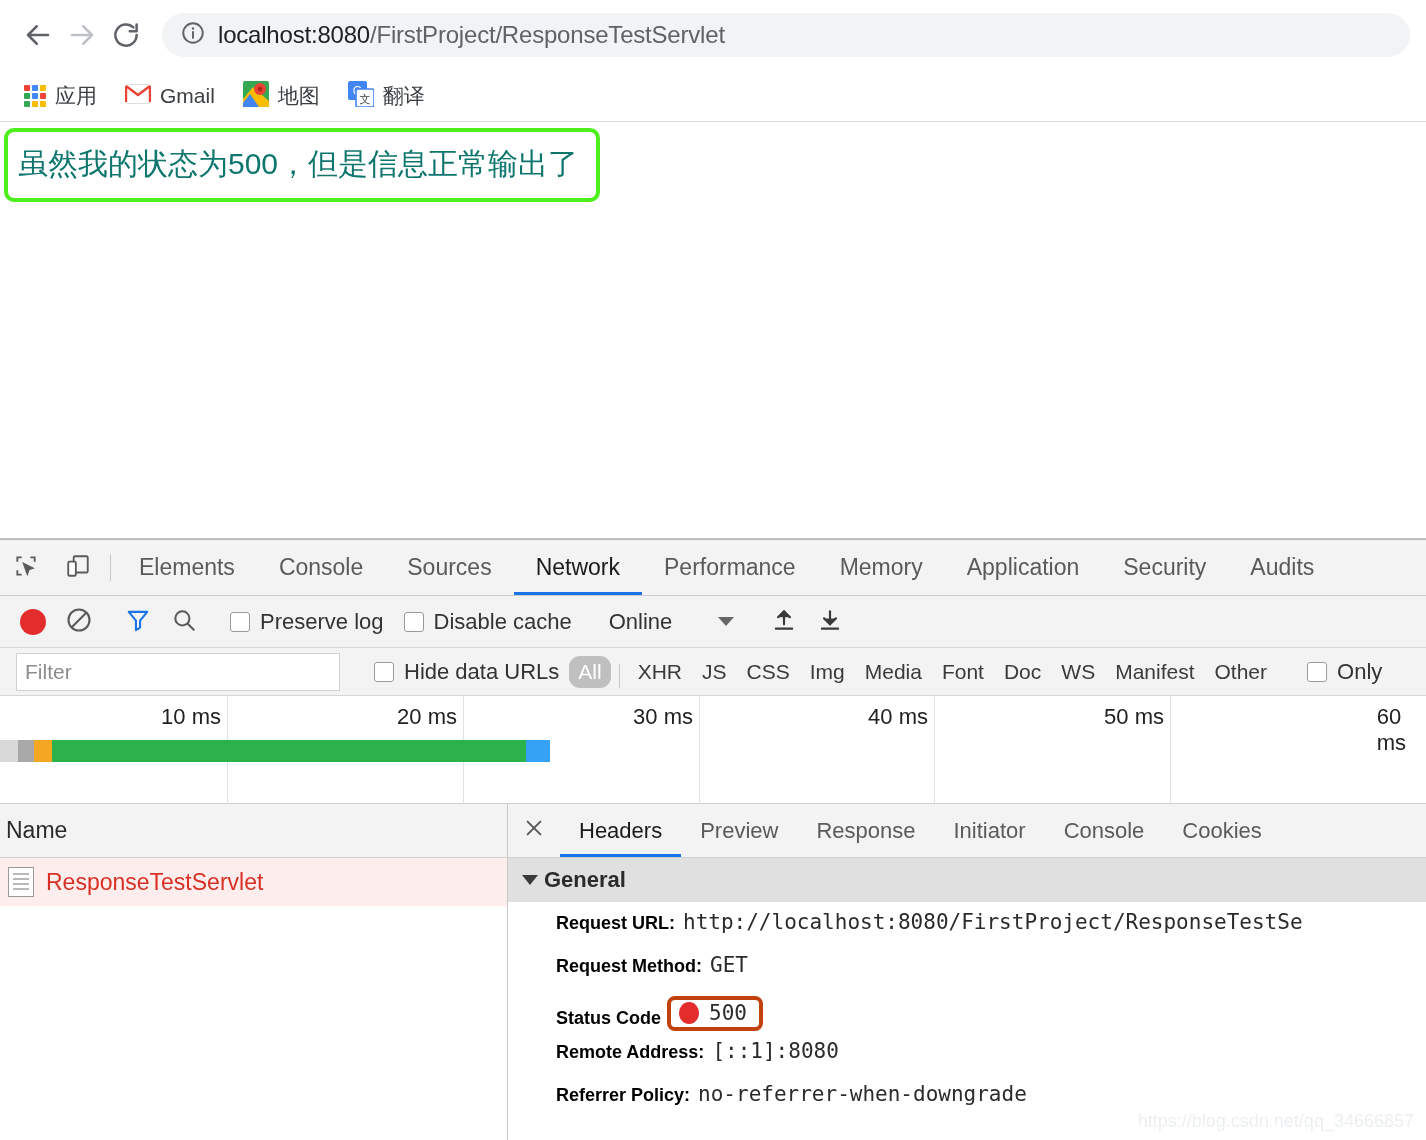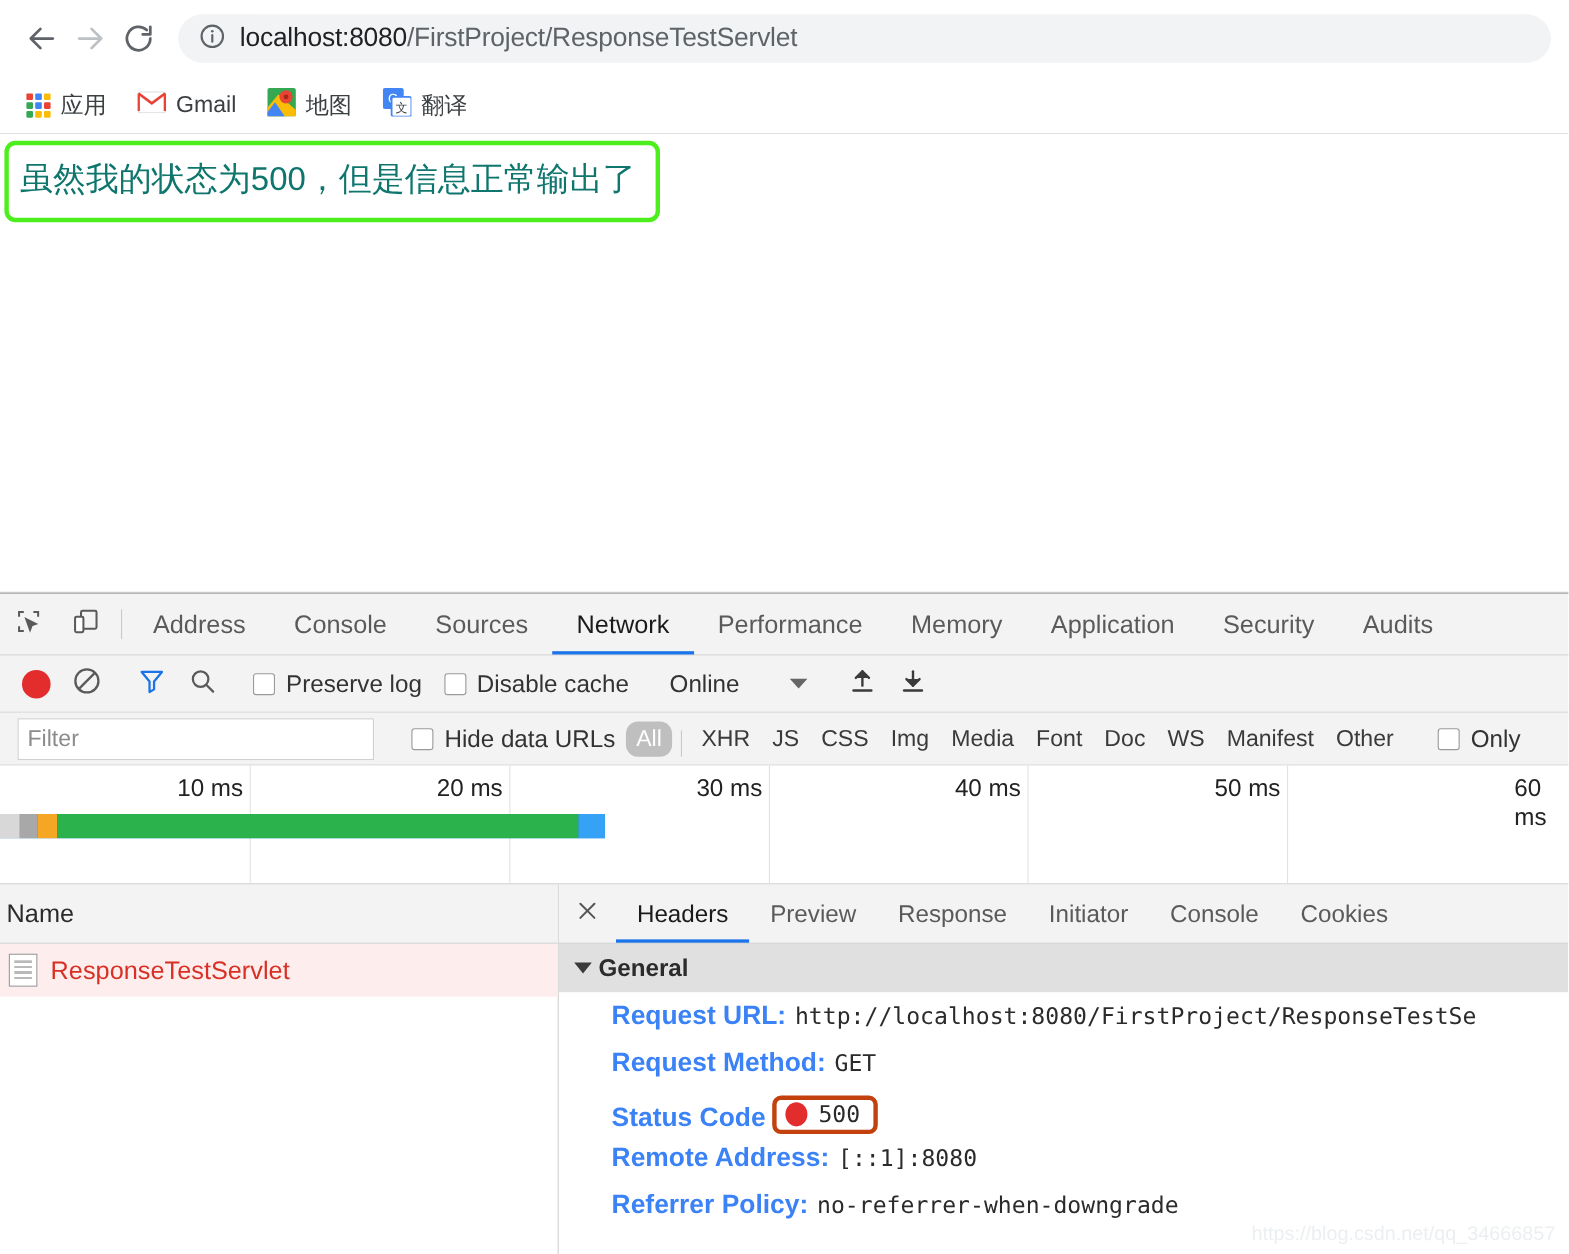--- a/index.html
+++ b/index.html
@@ -152,21 +152,21 @@
 
   .sec-head { height: 44px; display: flex; align-items: center; gap: 6px;
     background: #e0e0e0; padding-left: 14px; flex: 0 0 44px; }
   .sec-head.plain { background: #fff; }
   .tri { width: 0; height: 0; border-left: 8px solid transparent;
     border-right: 8px solid transparent; border-top: 10px solid #3a3a3a; }
   .sec-title { font-size: 22px; font-weight: bold; color: #2b2b2b; white-space: nowrap; }
 
   .kv-list { padding: 8px 0 0 48px; }
   .kv { display: flex; align-items: baseline; gap: 8px; height: 43px; white-space: nowrap; }
-  .kv-k { font-size: 24px; font-weight: bold; color: #3b82f6; }
+  .kv-k { font-size: 18px; font-weight: bold; color: #000000; }
   .kv-v { font-family: "DejaVu Sans Mono", monospace; font-size: 21px; color: #2b2b2b; }
   .status-hl {
     border: 4px solid #c2410c; border-radius: 8px; padding: 1px 12px 2px 8px;
     display: inline-flex; align-items: center; gap: 10px; margin-left: -2px;
   }
   .status-dot { width: 20px; height: 22px; border-radius: 50%; background: #e32d2d;
     flex: 0 0 20px; }
 
   .watermark { position: absolute; right: 12px; bottom: 8px; font-size: 18px;
     color: #eceff1; white-space: nowrap; }
@@ -283,21 +283,21 @@
       </div>
       <div class="dt-icon-btn">
         <span>
           <svg width="26" height="26" viewBox="0 0 24 24" fill="none" stroke="#5a5a5a" stroke-width="1.7">
               <rect x="8" y="3" width="13" height="15" rx="1.2"></rect>
               <rect x="3" y="8" width="7" height="13" rx="1.2" fill="#fff"></rect>
             </svg>
         </span>
       </div>
       <div class="vsep"></div>
-      <div class="dt-tab">Address</div>
+      <div class="dt-tab">Elements</div>
       <div class="dt-tab">Console</div>
       <div class="dt-tab">Sources</div>
       <div class="dt-tab active">Network</div>
       <div class="dt-tab">Performance</div>
       <div class="dt-tab">Memory</div>
       <div class="dt-tab">Application</div>
       <div class="dt-tab">Security</div>
       <div class="dt-tab">Audits</div>
     </div>
 

